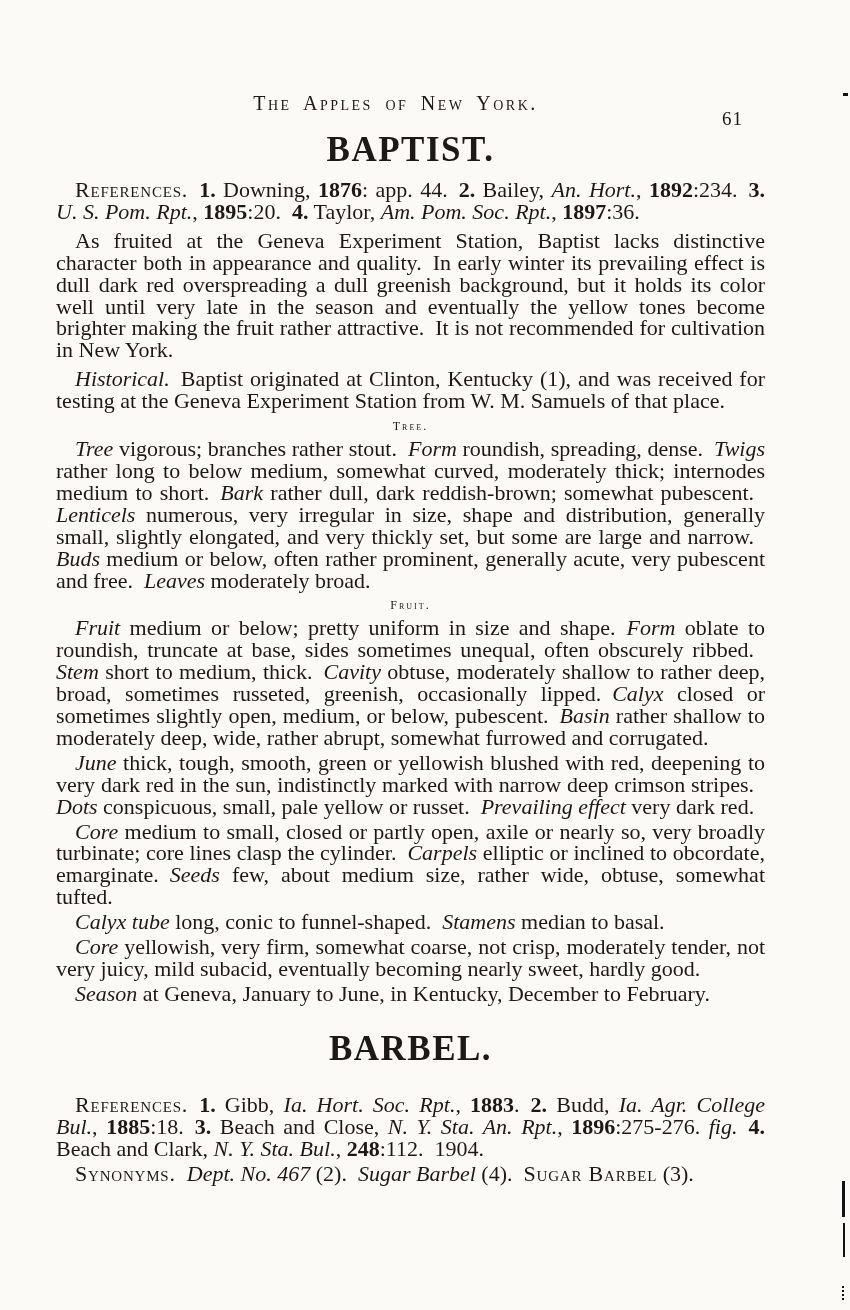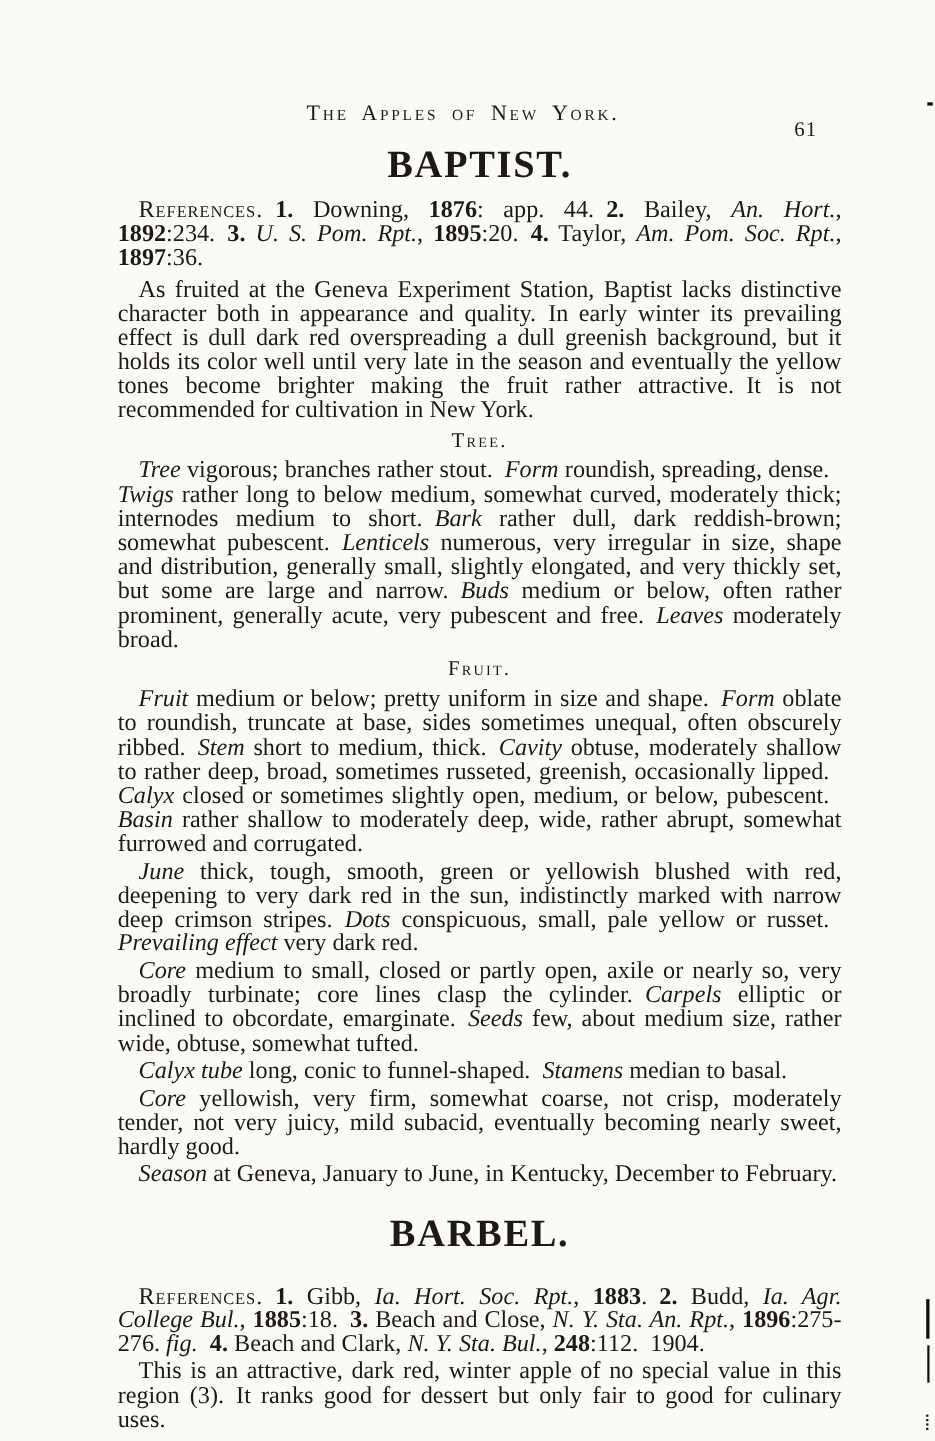--- a/index.html
+++ b/index.html
@@ -7,21 +7,21 @@
     padding: 0;
     background: #e8e6e1;
   }
   .page {
     position: relative;
     width: 850px;
     height: 1310px;
     margin: 0 auto;
     background: #fbfaf6;
     box-sizing: border-box;
-    padding: 92px 85px 0 107px;
+    padding: 92px 85px 0 56px;
     overflow: hidden;
     font-family: "Liberation Serif", "DejaVu Serif", serif;
     color: #1d1a16;
   }
 
   
   .running-header {
     position: relative;
     height: 26px;
     margin-bottom: 10px;
@@ -59,21 +59,21 @@
     font-size: 22px;
     line-height: 21.9px;
     text-align: justify;
     text-indent: 19px;
   }
   .para.gap-after { margin-bottom: 7px; }
 
   .subhead {
     text-align: center;
     font-variant: small-caps;
-    font-size: 19px;
+    font-size: 12px;
     letter-spacing: 2px;
     margin: 7px 0 4px 0;
   }
 
   .seg-i  { font-style: italic; }
   .seg-b  { font-weight: 700; }
   .seg-sc { font-variant: small-caps; letter-spacing: 0.8px; }
 
   
   .artifact {
@@ -93,38 +93,39 @@
   <div class="running-header">
     <div class="running-title">The Apples of New York.</div>
     <div class="page-number">61</div>
   </div>
 
   <div>
     <div class="entry-title">BAPTIST.</div>
 
     <p class="para gap-after"><span class="seg-sc">References.</span><span> </span><span class="seg-b">1.</span><span> Downing, </span><span class="seg-b">1876</span><span>: app. 44. </span><span class="seg-b">2.</span><span> Bailey, </span><span class="seg-i">An. Hort.</span><span>, </span><span class="seg-b">1892</span><span>:234. </span><span class="seg-b">3.</span><span> </span><span class="seg-i">U. S. Pom. Rpt.</span><span>, </span><span class="seg-b">1895</span><span>:20. </span><span class="seg-b">4.</span><span> Taylor, </span><span class="seg-i">Am. Pom. Soc. Rpt.</span><span>, </span><span class="seg-b">1897</span><span>:36.</span></p>
     <p class="para gap-after"><span>As fruited at the Geneva Experiment Station, Baptist lacks distinctive character both in appearance and quality. In early winter its prevailing effect is dull dark red overspreading a dull greenish background, but it holds its color well until very late in the season and eventually the yellow tones become brighter making the fruit rather attractive. It is not recommended for cultivation in New York.</span></p>
+    <p class="para"><span class="seg-i">Historical.</span><span> Baptist originated at Clinton, Kentucky (1), and was received for testing at the Geneva Experiment Station from W. M. Samuels of that place.</span></p>
 
     <div class="subhead">Tree.</div>
     <p class="para"><span class="seg-i">Tree</span><span> vigorous; branches rather stout. </span><span class="seg-i">Form</span><span> roundish, spreading, dense. </span><span class="seg-i">Twigs</span><span> rather long to below medium, somewhat curved, moderately thick; internodes medium to short. </span><span class="seg-i">Bark</span><span> rather dull, dark reddish-brown; somewhat pubescent. </span><span class="seg-i">Lenticels</span><span> numerous, very irregular in size, shape and distribution, generally small, slightly elongated, and very thickly set, but some are large and narrow. </span><span class="seg-i">Buds</span><span> medium or below, often rather prominent, generally acute, very pubescent and free. </span><span class="seg-i">Leaves</span><span> moderately broad.</span></p>
 
     <div class="subhead">Fruit.</div>
     <p class="para"><span class="seg-i">Fruit</span><span> medium or below; pretty uniform in size and shape. </span><span class="seg-i">Form</span><span> oblate to roundish, truncate at base, sides sometimes unequal, often obscurely ribbed. </span><span class="seg-i">Stem</span><span> short to medium, thick. </span><span class="seg-i">Cavity</span><span> obtuse, moderately shallow to rather deep, broad, sometimes russeted, greenish, occasionally lipped. </span><span class="seg-i">Calyx</span><span> closed or sometimes slightly open, medium, or below, pubescent. </span><span class="seg-i">Basin</span><span> rather shallow to moderately deep, wide, rather abrupt, somewhat furrowed and corrugated.</span></p>
     <p class="para"><span class="seg-i">June</span><span> thick, tough, smooth, green or yellowish blushed with red, deepening to very dark red in the sun, indistinctly marked with narrow deep crimson stripes. </span><span class="seg-i">Dots</span><span> conspicuous, small, pale yellow or russet. </span><span class="seg-i">Prevailing effect</span><span> very dark red.</span></p>
     <p class="para"><span class="seg-i">Core</span><span> medium to small, closed or partly open, axile or nearly so, very broadly turbinate; core lines clasp the cylinder. </span><span class="seg-i">Carpels</span><span> elliptic or inclined to obcordate, emarginate. </span><span class="seg-i">Seeds</span><span> few, about medium size, rather wide, obtuse, somewhat tufted.</span></p>
     <p class="para"><span class="seg-i">Calyx tube</span><span> long, conic to funnel-shaped. </span><span class="seg-i">Stamens</span><span> median to basal.</span></p>
     <p class="para"><span class="seg-i">Core</span><span> yellowish, very firm, somewhat coarse, not crisp, moderately tender, not very juicy, mild subacid, eventually becoming nearly sweet, hardly good.</span></p>
     <p class="para"><span class="seg-i">Season</span><span> at Geneva, January to June, in Kentucky, December to February.</span></p>
   </div>
 
   <div>
     <div class="entry-title barbel">BARBEL.</div>
 
     <p class="para"><span class="seg-sc">References.</span><span> </span><span class="seg-b">1.</span><span> Gibb, </span><span class="seg-i">Ia. Hort. Soc. Rpt.</span><span>, </span><span class="seg-b">1883</span><span>. </span><span class="seg-b">2.</span><span> Budd, </span><span class="seg-i">Ia. Agr. College Bul.</span><span>, </span><span class="seg-b">1885</span><span>:18. </span><span class="seg-b">3.</span><span> Beach and Close, </span><span class="seg-i">N. Y. Sta. An. Rpt.</span><span>, </span><span class="seg-b">1896</span><span>:275-276. </span><span class="seg-i">fig.</span><span> </span><span class="seg-b">4.</span><span> Beach and Clark, </span><span class="seg-i">N. Y. Sta. Bul.</span><span>, </span><span class="seg-b">248</span><span>:112. 1904.</span></p>
-    <p class="para"><span>This is an attractive, dark red, winter apple of no special value in this region (3). It ranks good for dessert but only fair to good for culinary uses.</span></p>
+    <p class="para"><span class="seg-sc">Synonyms.</span><span> </span><span class="seg-i">Dept. No. 467</span><span> (2). </span><span class="seg-i">Sugar Barbel</span><span> (4). </span><span class="seg-sc">Sugar Barbel</span><span> (3).</span></p>
   </div>
 
   <div class="artifact" style="right:2px; top:93px; width:5px; height:3px;"></div>
   <div class="artifact" style="right:5px; top:1181px; width:3px; height:36px;"></div>
   <div class="artifact" style="right:5px; top:1223px; width:2px; height:34px;"></div>
   <div class="artifact dotted" style="right:6px; top:1286px; width:0; height:14px;"></div>
 
 </div>
 
 </body></html>

